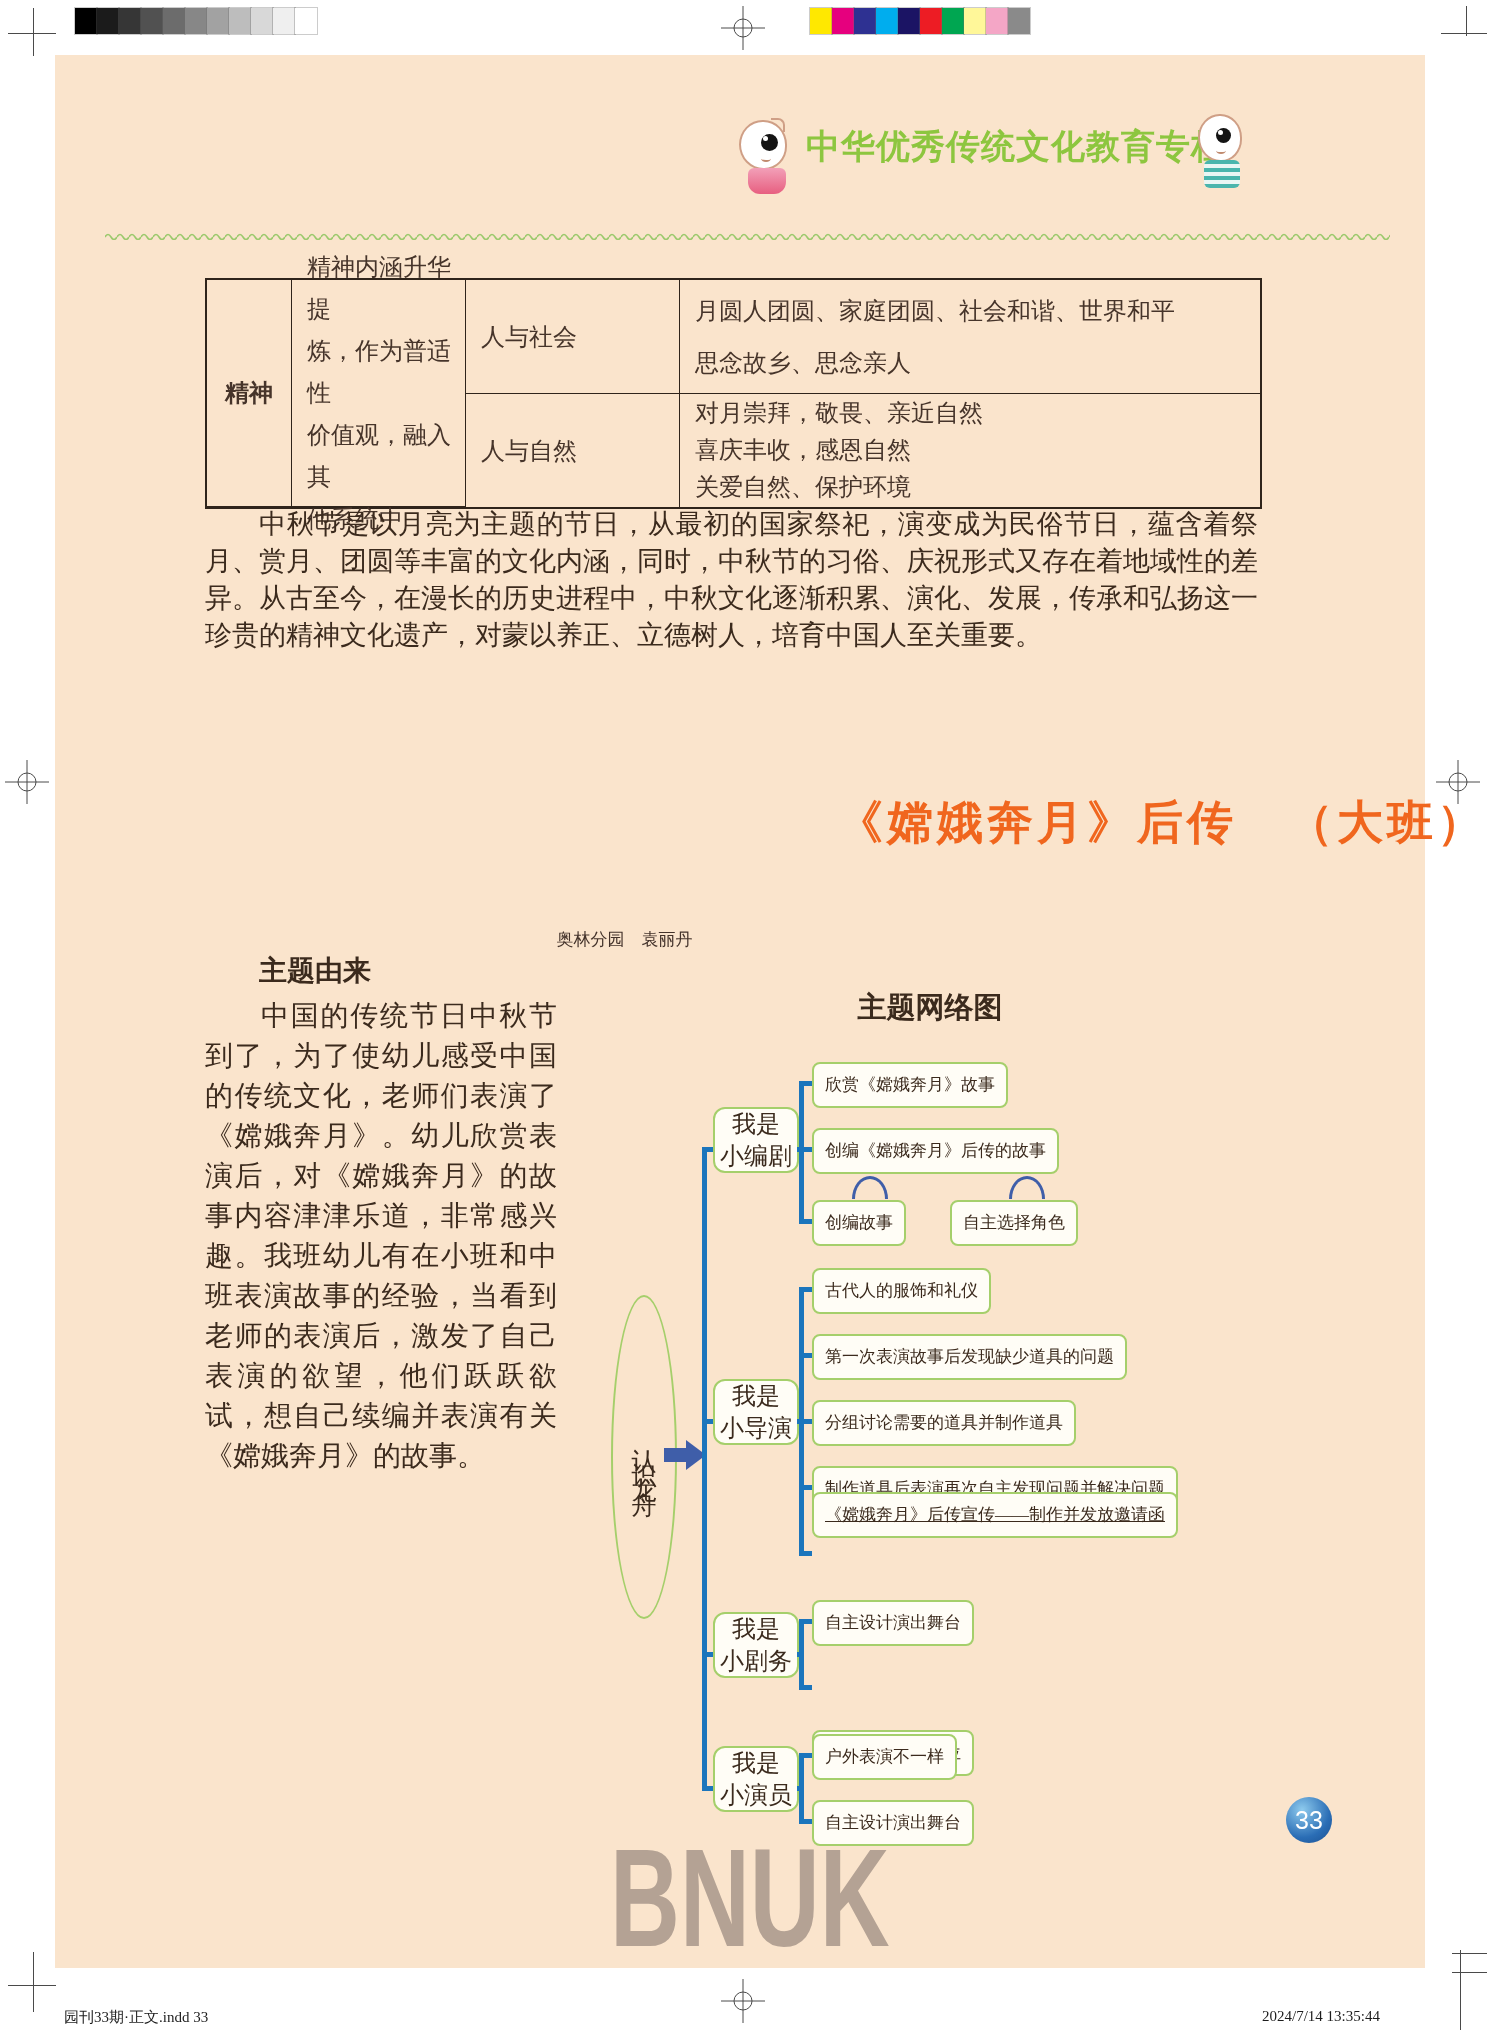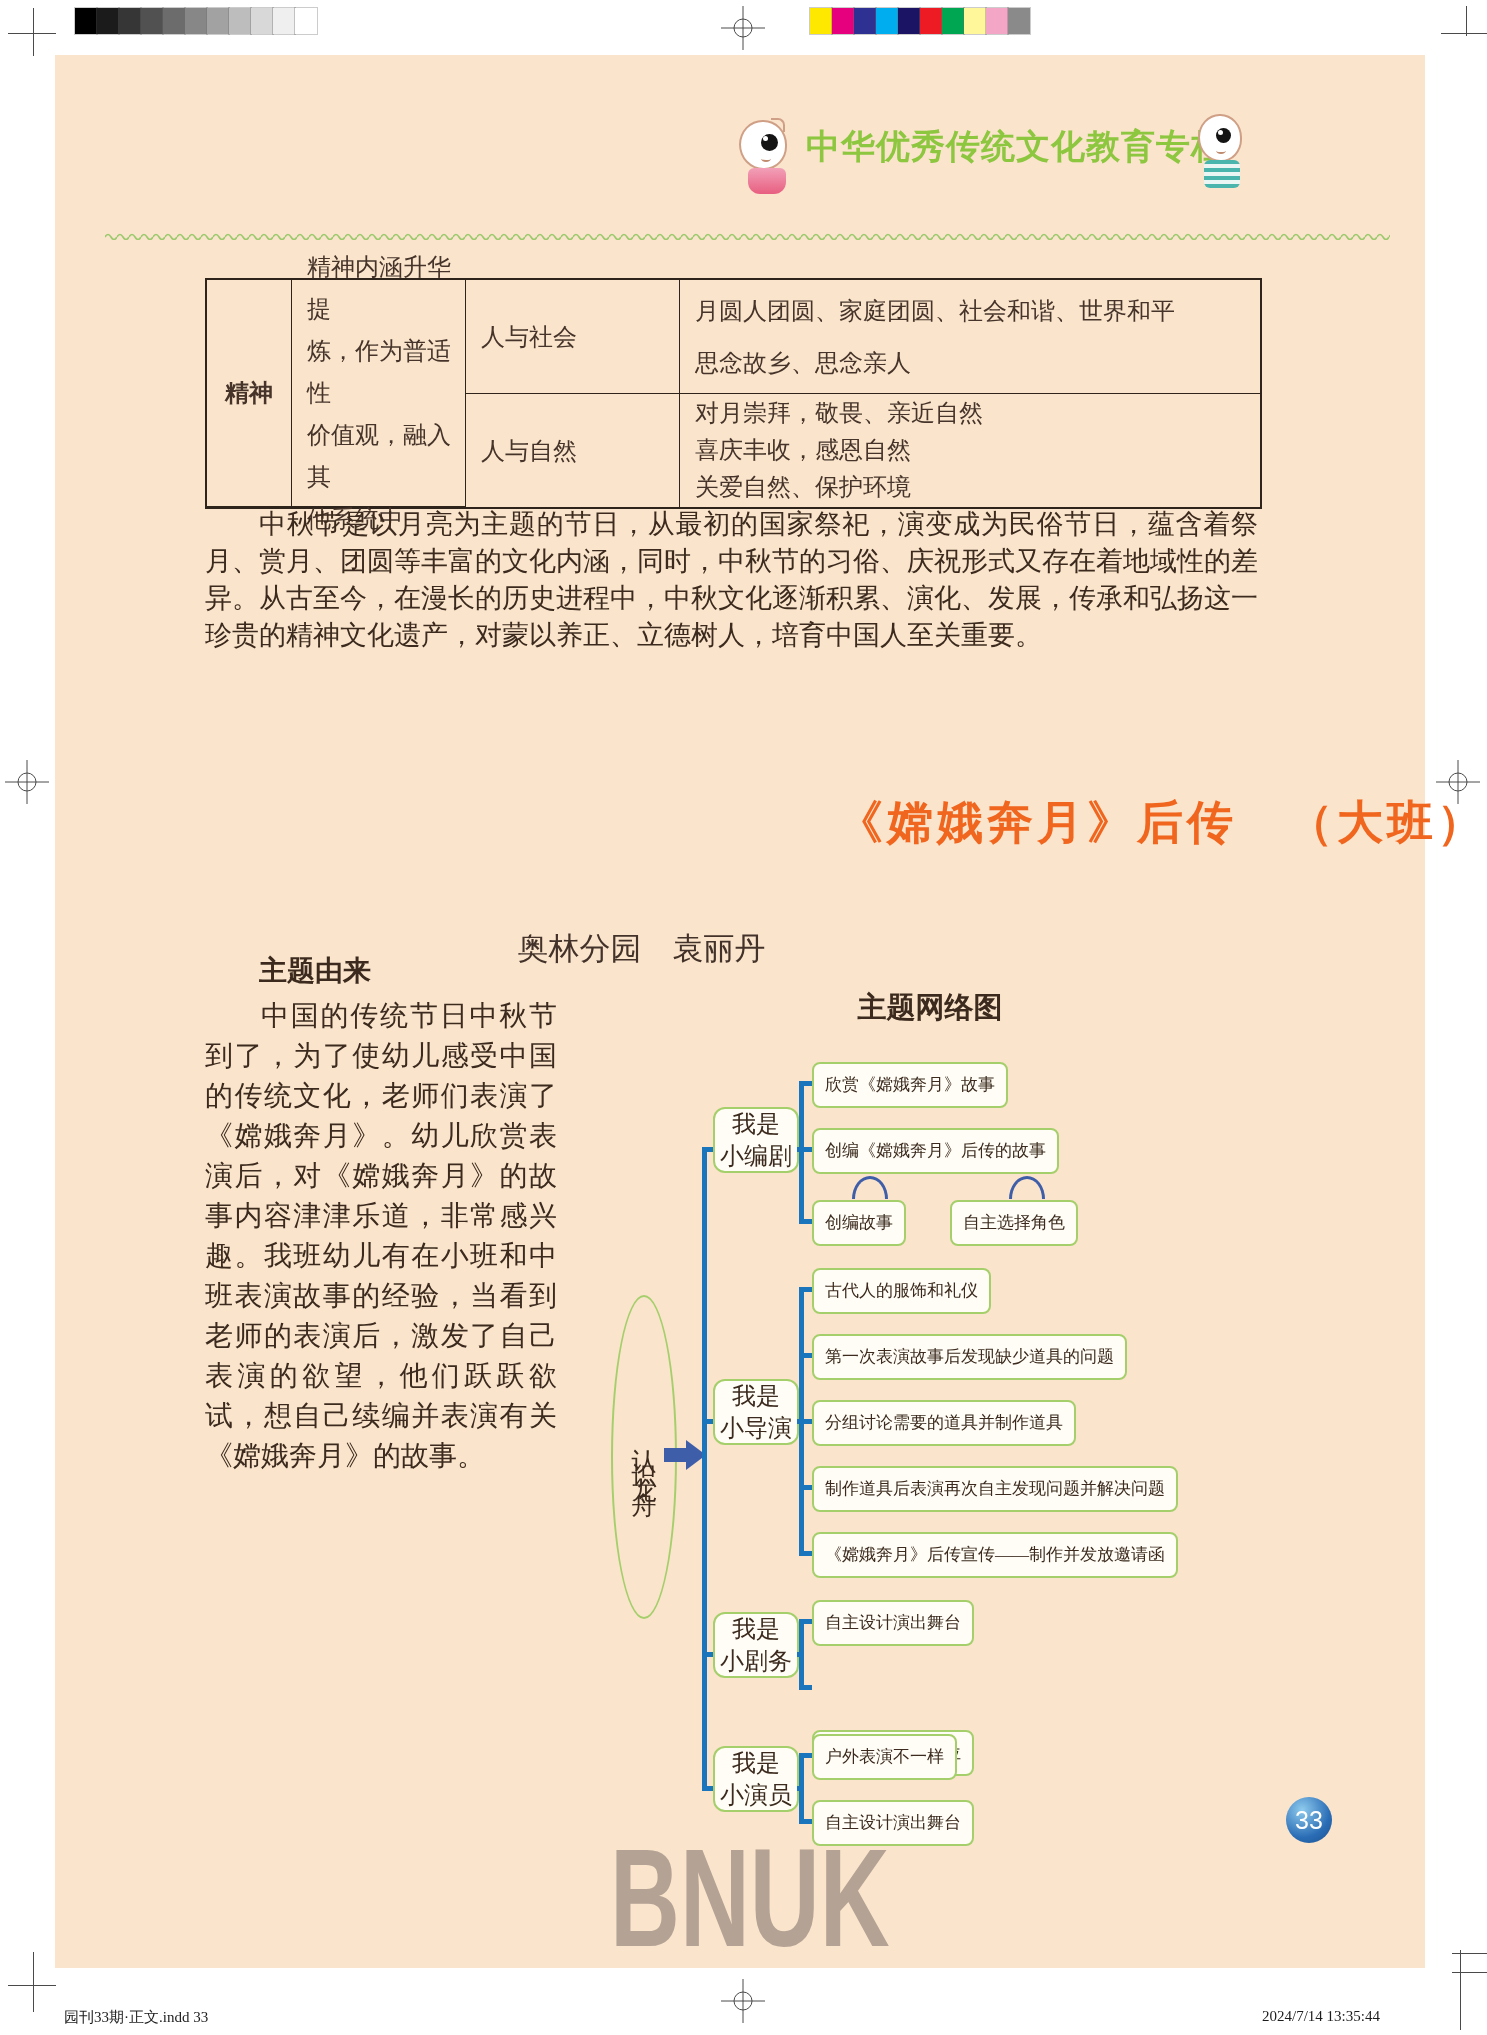--- a/index.html
+++ b/index.html
@@ -44,21 +44,21 @@
 
   
   .intro{position:absolute;left:205px;top:506px;width:1053px;font-size:27px;line-height:37px;
     text-align:justify;text-indent:2em;}
   .attribution{position:absolute;left:205px;top:648px;width:1053px;text-align:right;font-size:26px;}
 
   
   .art-title{position:absolute;left:0;top:792px;width:1487px;text-align:right;
     font-family:"Liberation Sans","DejaVu Sans",sans-serif;font-weight:bold;font-size:46px;
     letter-spacing:4px;color:#f0661e;}
-  .art-author{position:absolute;left:0;top:928px;width:1249px;text-align:center;font-size:31px;color:#43322a;padding-left:17px;}
+  .art-author{position:absolute;left:0;top:928px;width:1249px;text-align:center;font-size:17px;color:#43322a;}
 
   
   .sec-head{position:absolute;left:259px;top:952px;font-size:28px;font-weight:bold;}
   .left-col{position:absolute;left:205px;top:996px;width:352px;font-size:28px;line-height:40px;
     text-align:justify;text-indent:2em;}
 
   
   .mm-title{position:absolute;left:790px;top:988px;width:280px;text-align:center;font-size:29px;font-weight:bold;}
   .mm-line{position:absolute;background:#1b75bc;}
   .leaf{position:absolute;background:#fffdf6;border:2px solid #a5cf6b;border-radius:8px;
@@ -244,21 +244,21 @@
   <div class="mm-line" style="left:799px;top:1287px;width:5px;height:268px;"></div>
   <div class="mm-line" style="left:799px;top:1287px;width:13px;height:5px;"></div>
   <div class="mm-line" style="left:799px;top:1353px;width:13px;height:5px;"></div>
   <div class="mm-line" style="left:799px;top:1419px;width:13px;height:5px;"></div>
   <div class="mm-line" style="left:799px;top:1485px;width:13px;height:5px;"></div>
   <div class="mm-line" style="left:799px;top:1551px;width:13px;height:5px;"></div>
   <div class="leaf" style="left:812px;top:1268px;">古代人的服饰和礼仪</div>
   <div class="leaf" style="left:812px;top:1334px;">第一次表演故事后发现缺少道具的问题</div>
   <div class="leaf" style="left:812px;top:1400px;">分组讨论需要的道具并制作道具</div>
   <div class="leaf" style="left:812px;top:1466px;">制作道具后表演再次自主发现问题并解决问题</div>
-  <div class="leaf" style="left:812px;top:1532px;">《嫦娥奔月》后传宣传——制作并发放邀请函</div>
+  <div class="leaf" style="left:812px;top:1492px;text-decoration:underline;">《嫦娥奔月》后传宣传——制作并发放邀请函</div>
 
   <div class="branch" style="left:713px;top:1612px;">我是
 小剧务</div>
   <div class="mm-line" style="left:797px;top:1652px;width:7px;height:5px;"></div>
   <div class="mm-line" style="left:799px;top:1619px;width:5px;height:71px;"></div>
   <div class="mm-line" style="left:799px;top:1619px;width:13px;height:5px;"></div>
   <div class="mm-line" style="left:799px;top:1685px;width:13px;height:5px;"></div>
   <div class="leaf" style="left:812px;top:1600px;">自主设计演出舞台</div>
   <div class="leaf" style="left:812px;top:1730px;">自主设计观众座位</div>
 

